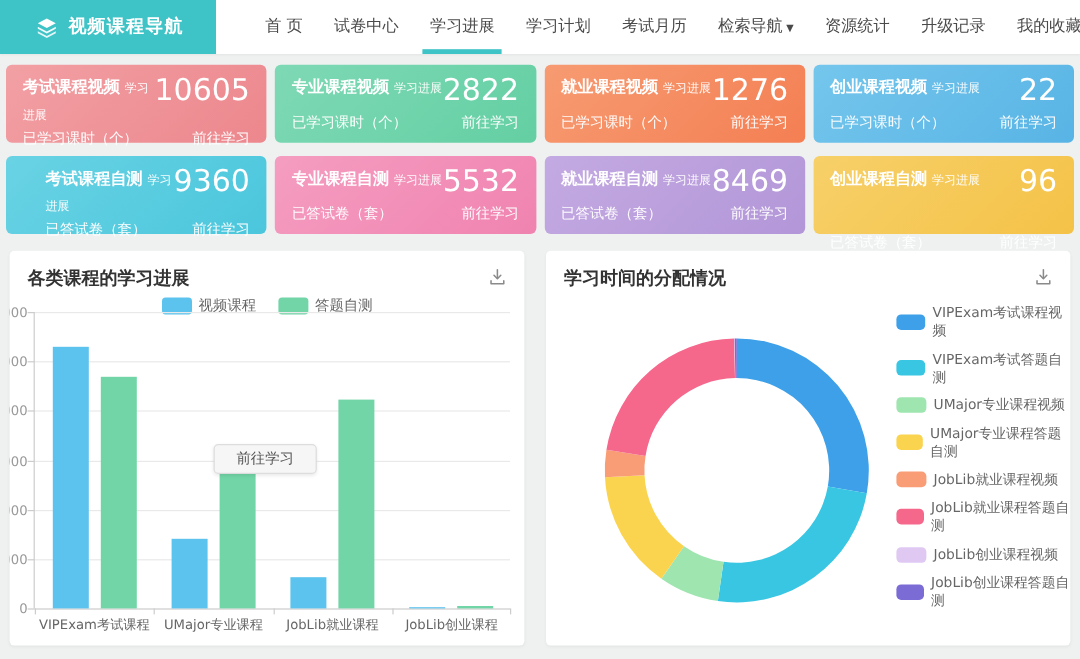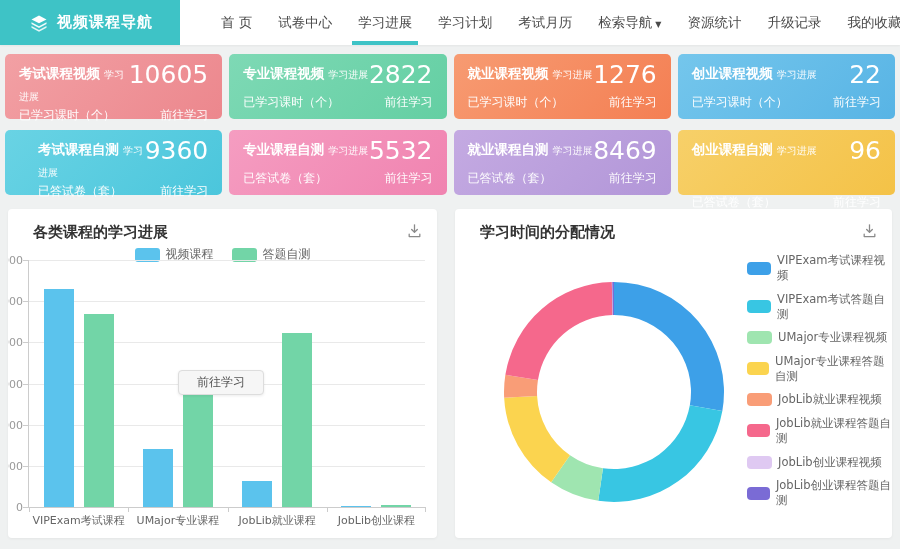--- a/index.html
+++ b/index.html
@@ -30,21 +30,21 @@
   .stat-tag { font-size:10px; font-weight:normal; opacity:.95; margin-left:4px; }
   .stat-value { font-size:25px; line-height:24px; font-weight:400; }
   .stat-bottom { display:flex; justify-content:space-between; font-size:12px; opacity:.97; }
 
   
   .panels { display:flex; gap:18px; padding:14px 8px 0 8px; }
   .panel { background:#fff; border-radius:4px; position:relative; height:329px;
            box-shadow:0 1px 3px rgba(0,0,0,.05); overflow:hidden; }
   .panel-left { width:429px; }
   .panel-right { width:437px; }
-  .panel-title { font-size:15px; font-weight:bold; color:#333; padding:14px 0 0 25px;font-family:Liberation Mono, monospace; }
+  .panel-title { font-size:15px; font-weight:bold; color:#333; padding:14px 0 0 15px;font-family:Liberation Mono, monospace; }
   .dl-btn { position:absolute; right:14px; top:13px; cursor:pointer; line-height:0; }
 
   
   .bar-legend { position:absolute; left:0; right:0; top:37px; display:flex;
                 justify-content:center; gap:18px; align-items:center; }
   .legend-item { display:flex; align-items:center; cursor:pointer; }
   .legend-pill { width:25px; height:14px; border-radius:3px; }
   .legend-label { font-size:12px; color:#666; margin-left:6px; }
   .plot { position:absolute; left:20px; top:51px; width:397px; height:247px;
           border-left:1px solid #ccc; }

